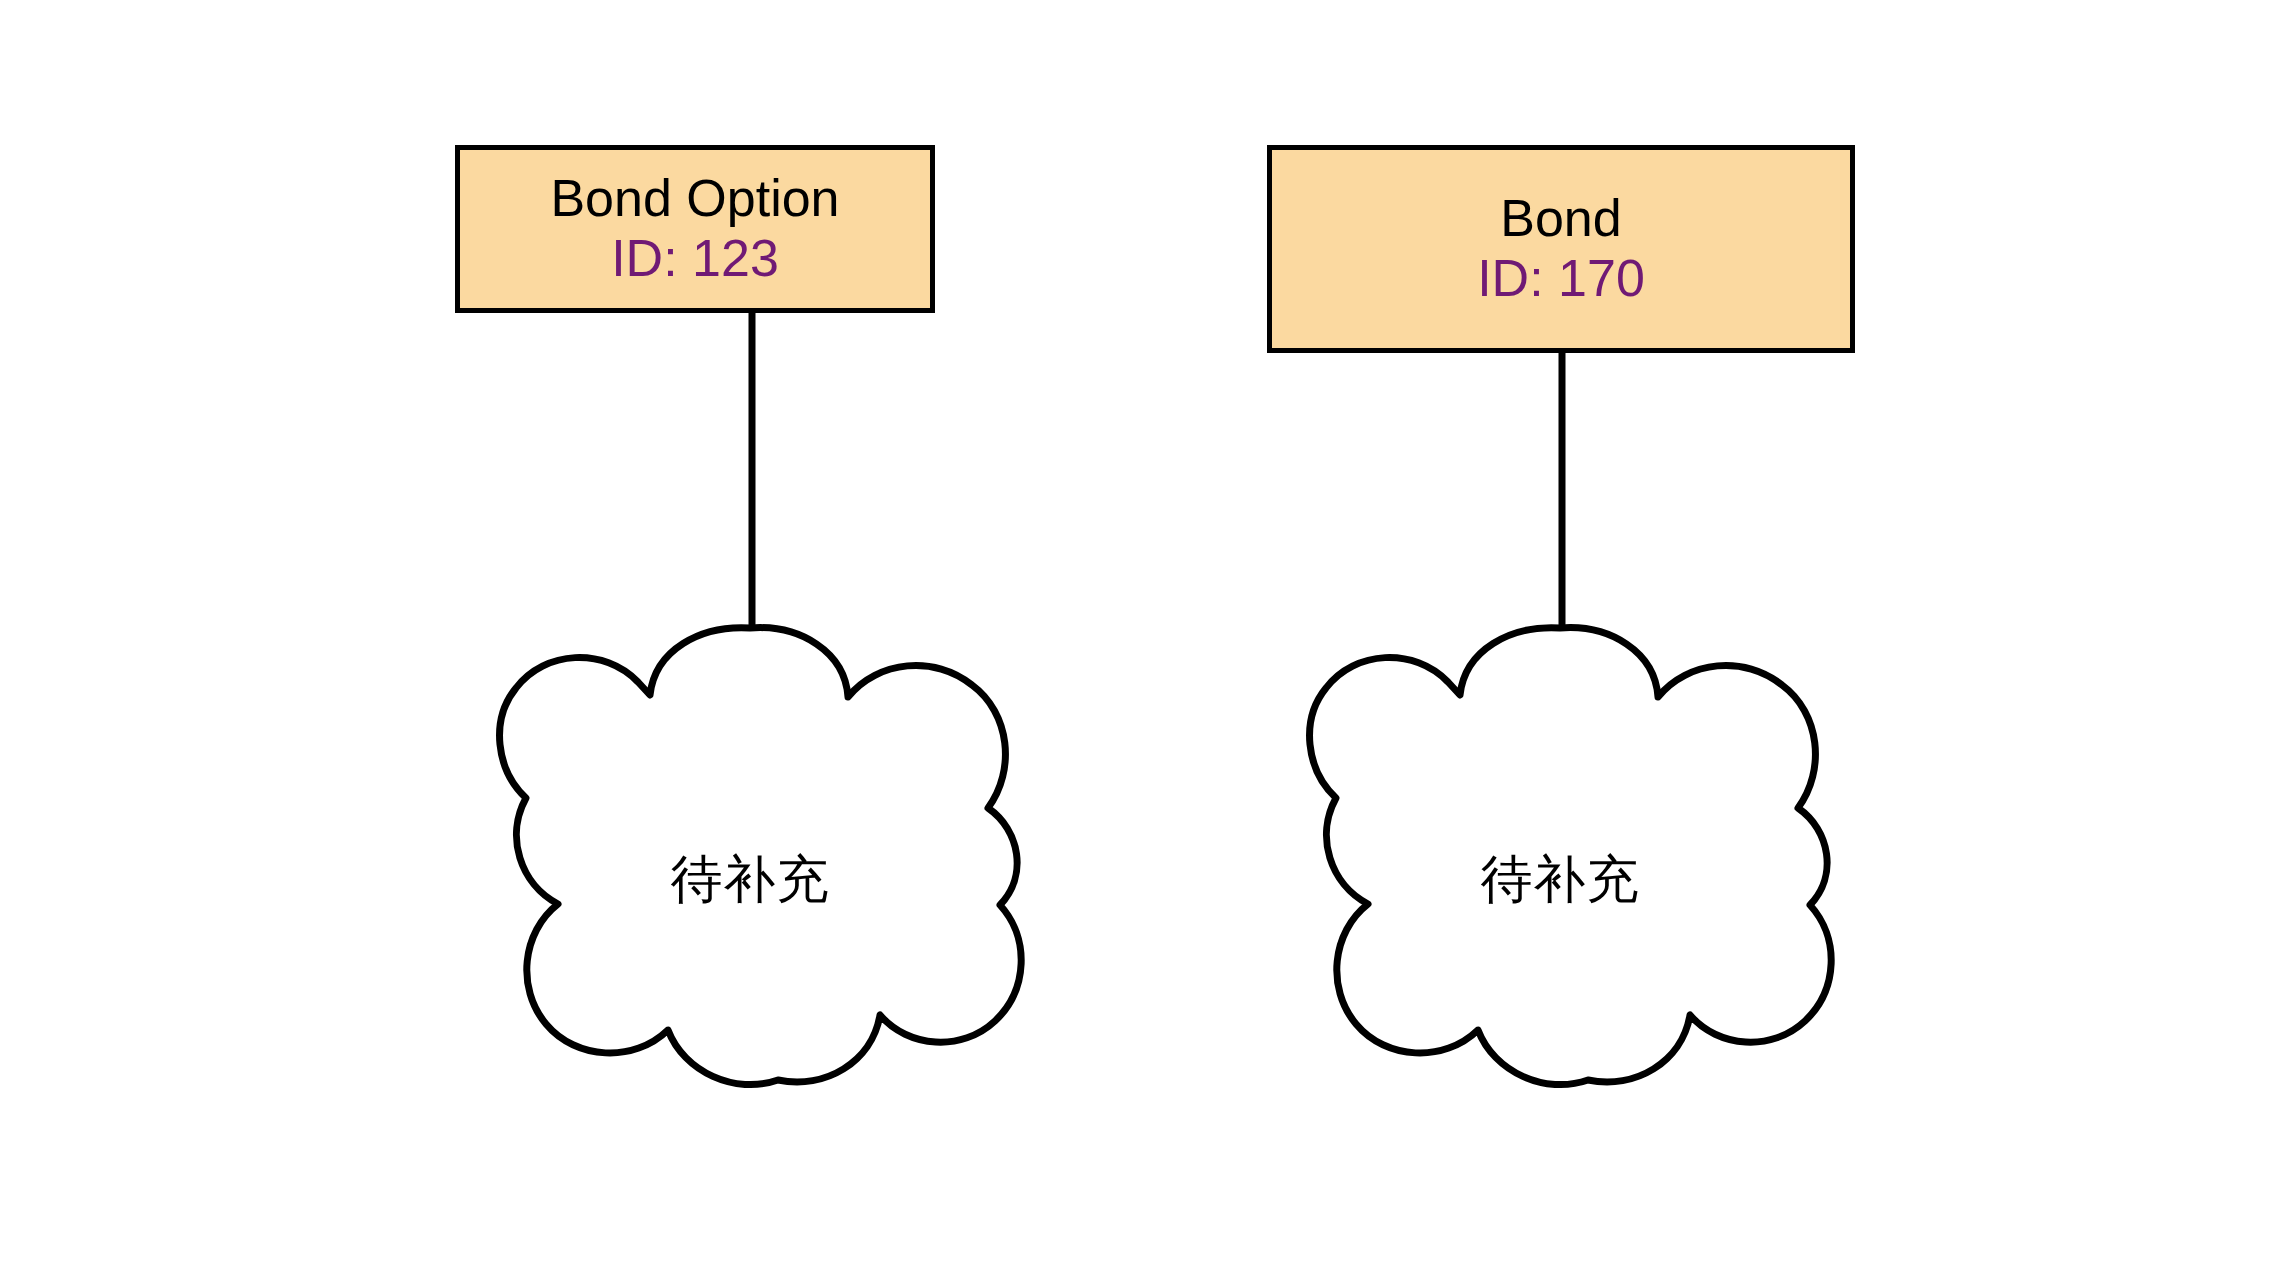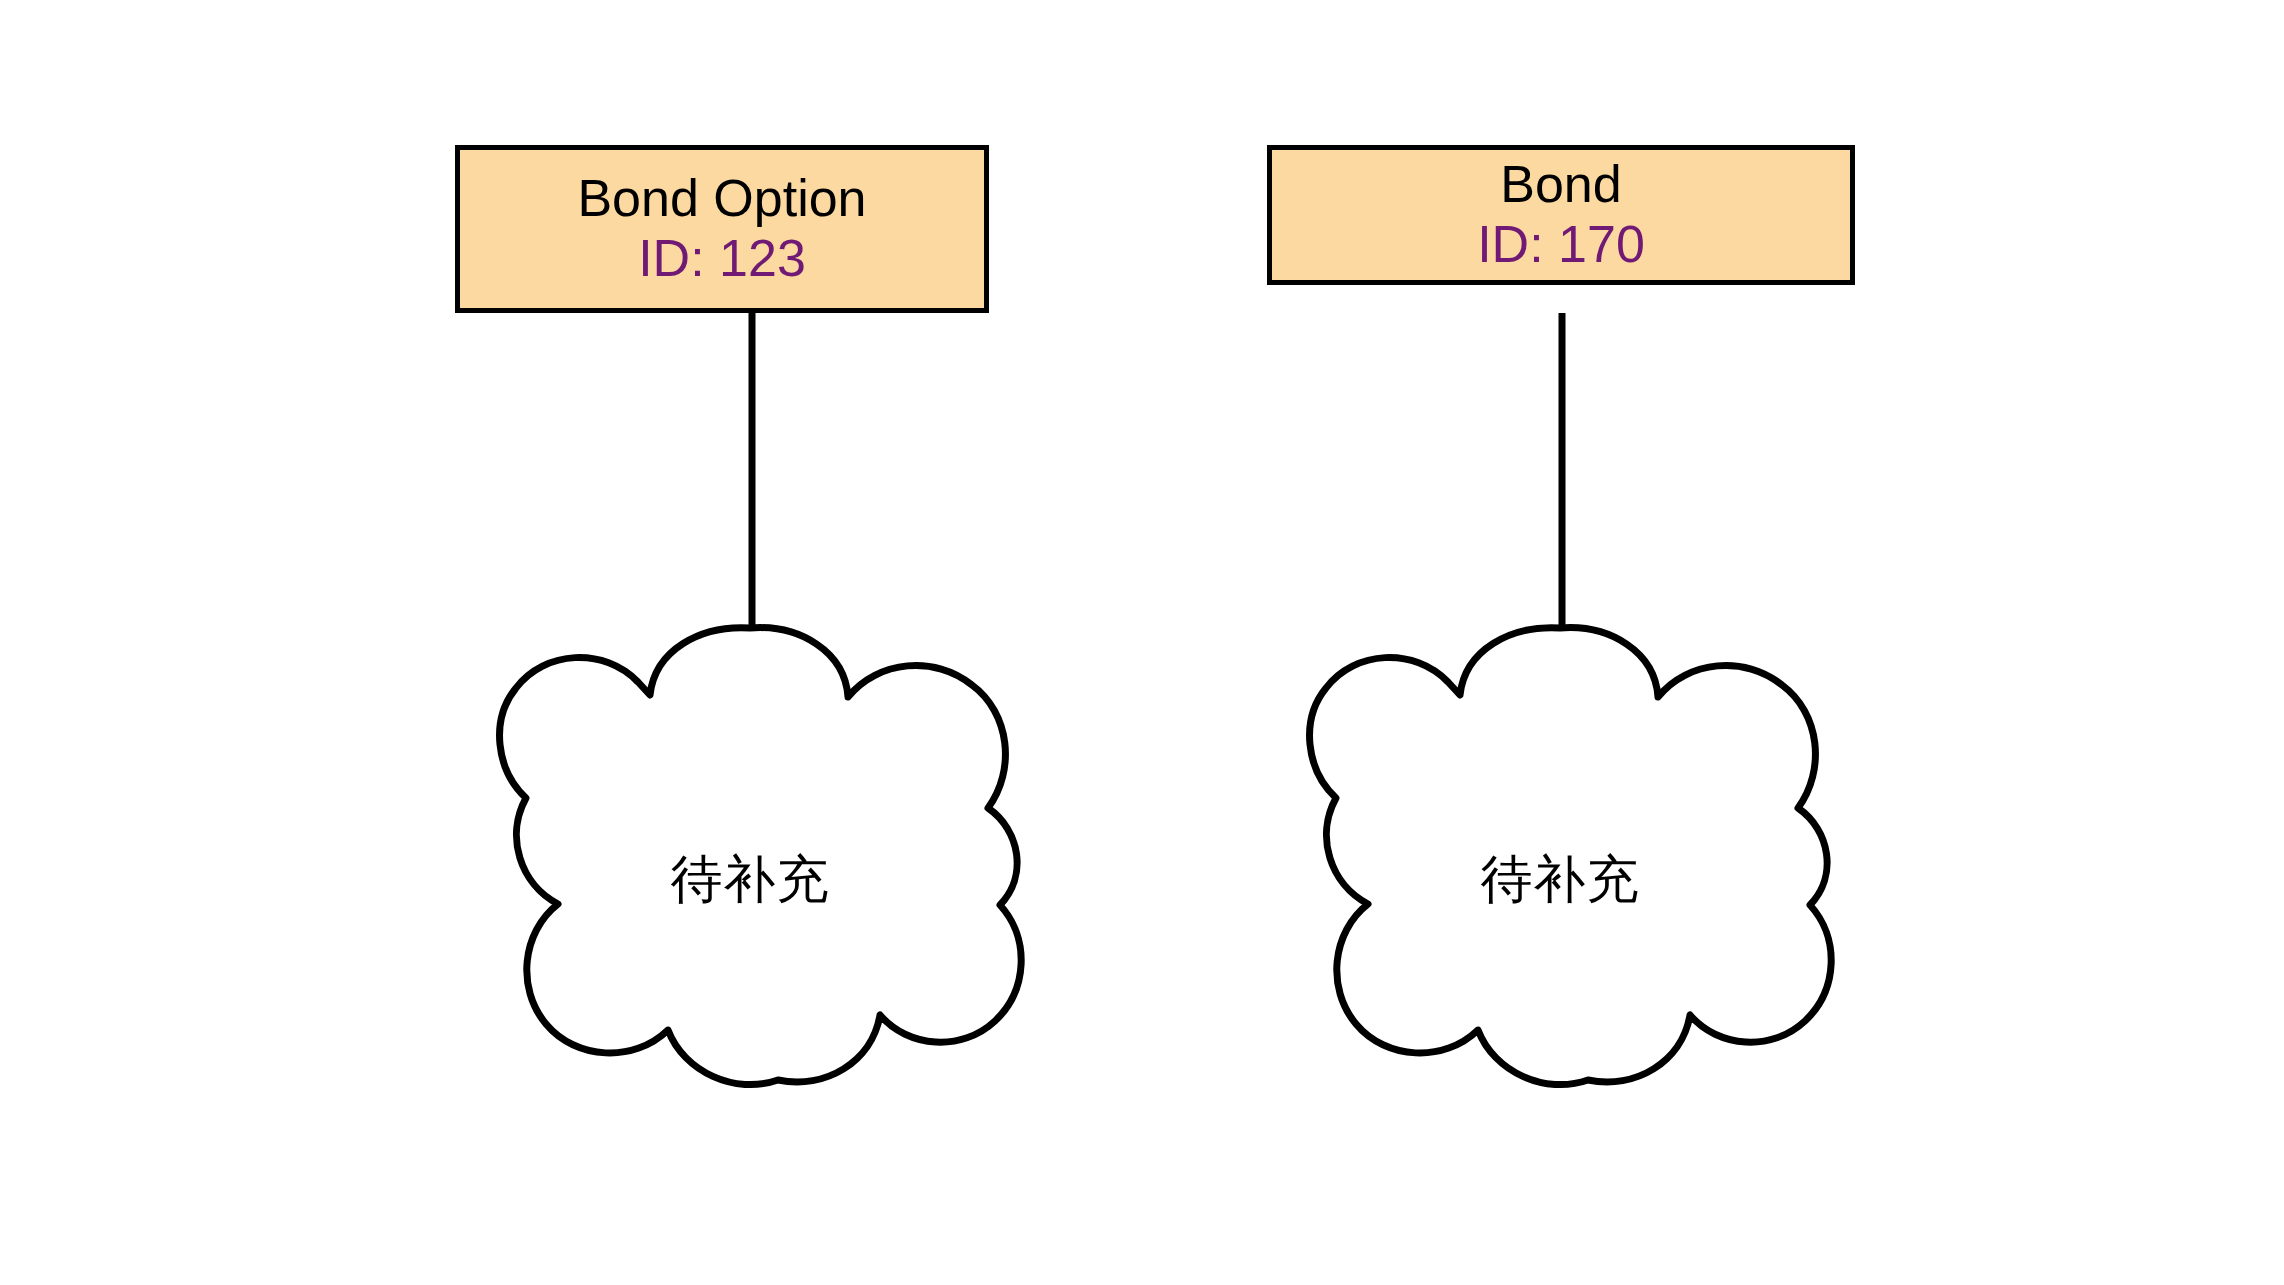--- a/index.html
+++ b/index.html
@@ -46,22 +46,22 @@
     white-space: nowrap;
   }
   .cloud-label {
     position: absolute;
     font-size: 52px;
     color: #000000;
     text-align: center;
     white-space: nowrap;
     letter-spacing: 1px;
   }
-  #box-bond-option { left: 455px; top: 145px; width: 534px; height: 168px; justify-content: center; }
-  #box-bond        { left: 1267px; top: 145px; width: 588px; height: 140px; }
+  #box-bond-option { left: 455px; top: 145px; width: 480px; height: 168px; justify-content: center; }
+  #box-bond        { left: 1267px; top: 145px; width: 588px; height: 208px; }
   #cloud-label-1   { left: 490px; top: 845px; width: 520px; }
   #cloud-label-2   { left: 1300px; top: 845px; width: 520px; }
 </style>
 </head>
 <body>
 
 <div id="canvas">
 
   <svg class="diagram-svg" viewBox="0 0 2284 1285" xmlns="http://www.w3.org/2000/svg">
     <defs>

